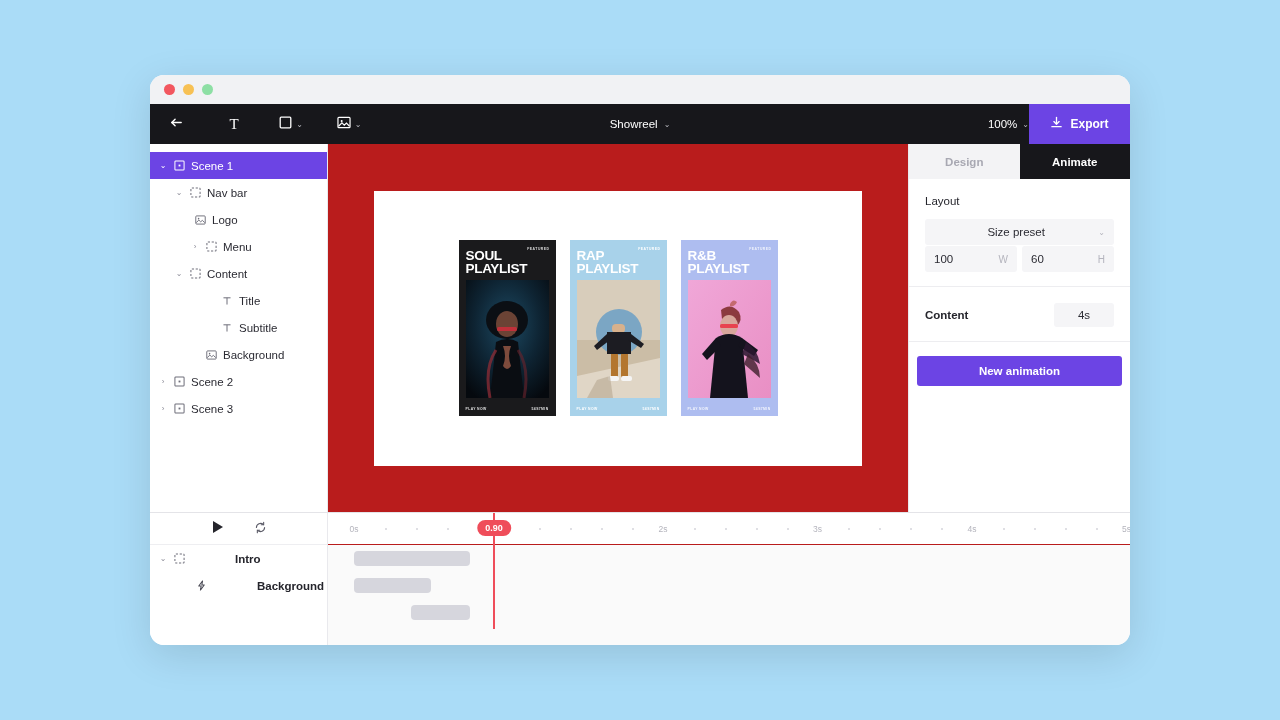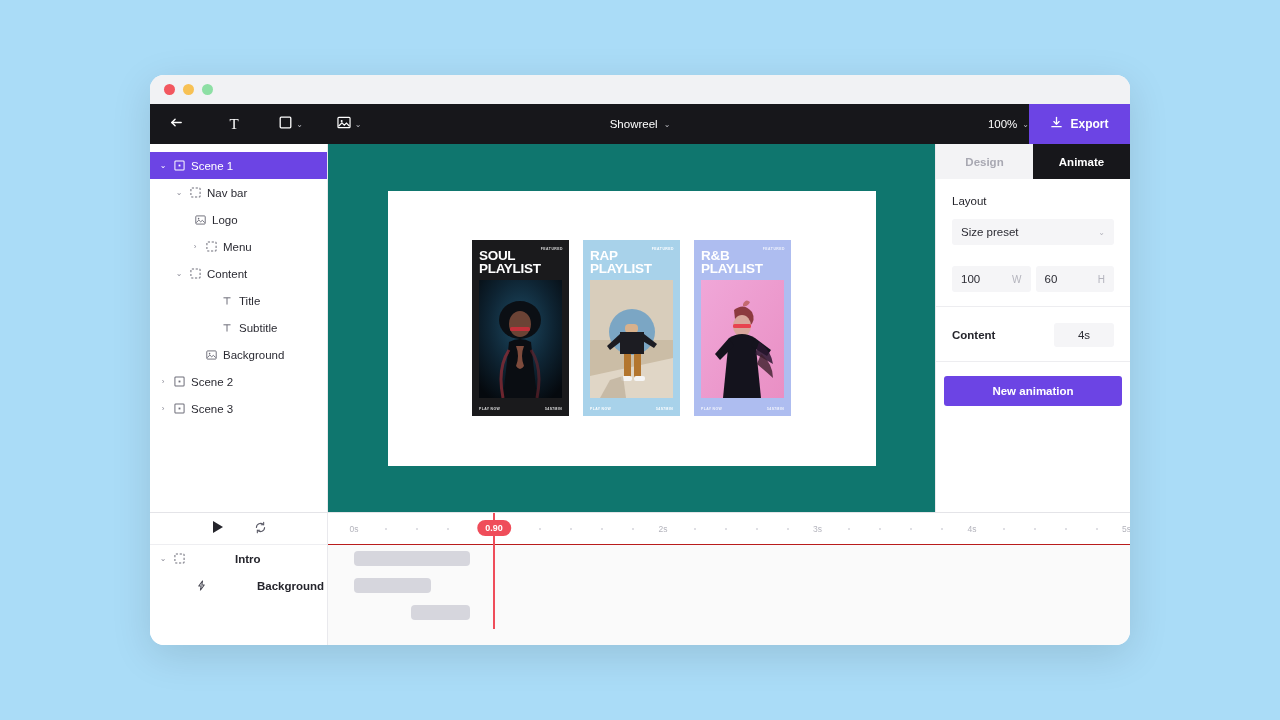--- a/index.html
+++ b/index.html
@@ -83,21 +83,21 @@
     width: 14px; flex: none; text-align: center;
     font-size: 8px; color: #8d8d99;
   }
   .layer-row.selected .chev { color: #ffffff; }
   .chev.empty { visibility: hidden; }
   .licon { width: 18px; flex: none; display: flex; align-items: center; justify-content: center; }
   .lname { margin-left: 3px; }
 
   
   #canvas-area {
-    flex: 1; background: #0f766e;
+    flex: 1; background: #b91c1c;
     display: flex; align-items: center; justify-content: center;
     position: relative;
   }
   #artboard {
     width: 488px; height: 275px; background: #ffffff;
     display: flex; align-items: center; justify-content: center; gap: 14px;
   }
   .poster {
     width: 97px; height: 176px; position: relative; overflow: hidden;
     flex: none;
@@ -122,38 +122,38 @@
     font-size: 3.4px; font-weight: bold; letter-spacing: .4px;
     color: rgba(255,255,255,.85);
   }
   #poster-1 { background: #1a1a1c; }
   #poster-2 { background: #a8d2ea; }
   #poster-3 { background: #aebdf0; }
   #poster-2 .ptitle, #poster-2 .ptag, #poster-2 .pfoot { color: #ffffff; }
 
   
   #right-panel {
-    width: 195px; background: #ffffff;
+    width: 222px; background: #ffffff;
     border-left: 1px solid #e9e9ed;
   }
   #panel-tabs { display: flex; height: 35px; }
   .ptab {
     flex: 1; display: flex; align-items: center; justify-content: center;
     font-size: 11.5px; font-weight: bold;
   }
   .ptab.inactive { background: #f3f3f5; color: #a8a8b2; }
   .ptab.active { background: #17171b; color: #ffffff; }
 
   .psection { padding: 16px 16px 14px 16px; border-bottom: 1px solid #ededf0; }
   .psection-title { font-size: 11.5px; font-weight: normal; color: #25252c; margin-bottom: 12px; }
 
   .select-field {
     height: 26px; background: #f5f5f7; border-radius: 3px;
     display: flex; align-items: center; padding: 0 9px;
-    font-size: 11.5px; color: #2b2b33; margin-bottom: 21px;
+    font-size: 11.5px; color: #2b2b33; margin-bottom: 1px; text-align: center;
   }
   .select-field .sv { flex: 1; }
   .num-row { display: flex; gap: 5px; }
   .num-field {
     flex: 1; height: 26px; background: #f5f5f7; border-radius: 3px;
     display: flex; align-items: center; padding: 0 9px;
     font-size: 11.5px; color: #2b2b33;
   }
   .num-field .nv { flex: 1; }
   .num-field .nu { color: #b4b4bd; font-size: 10px; }

